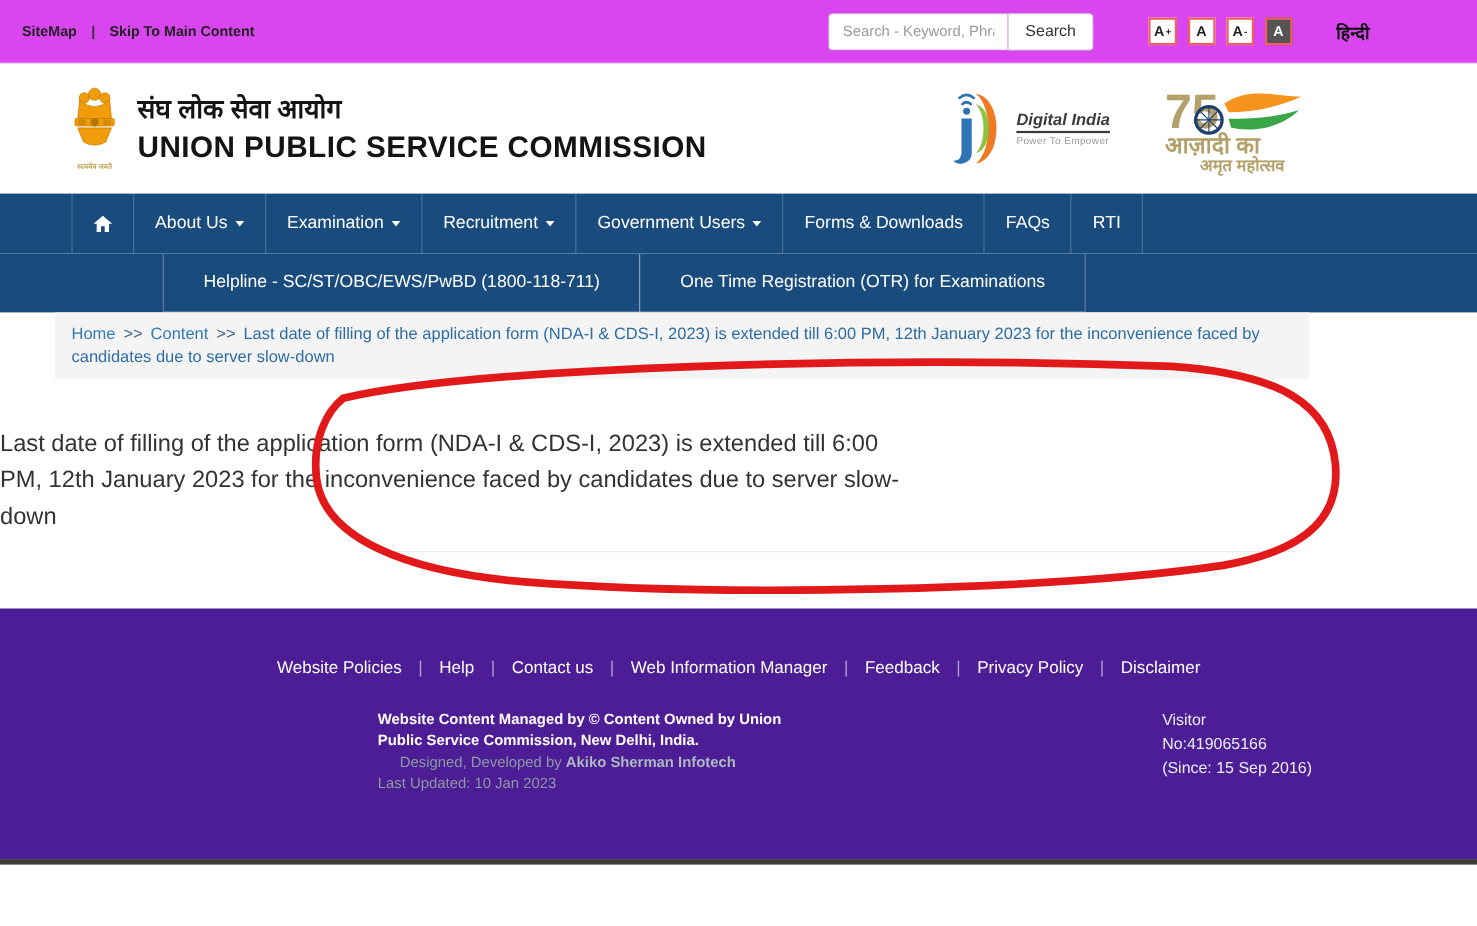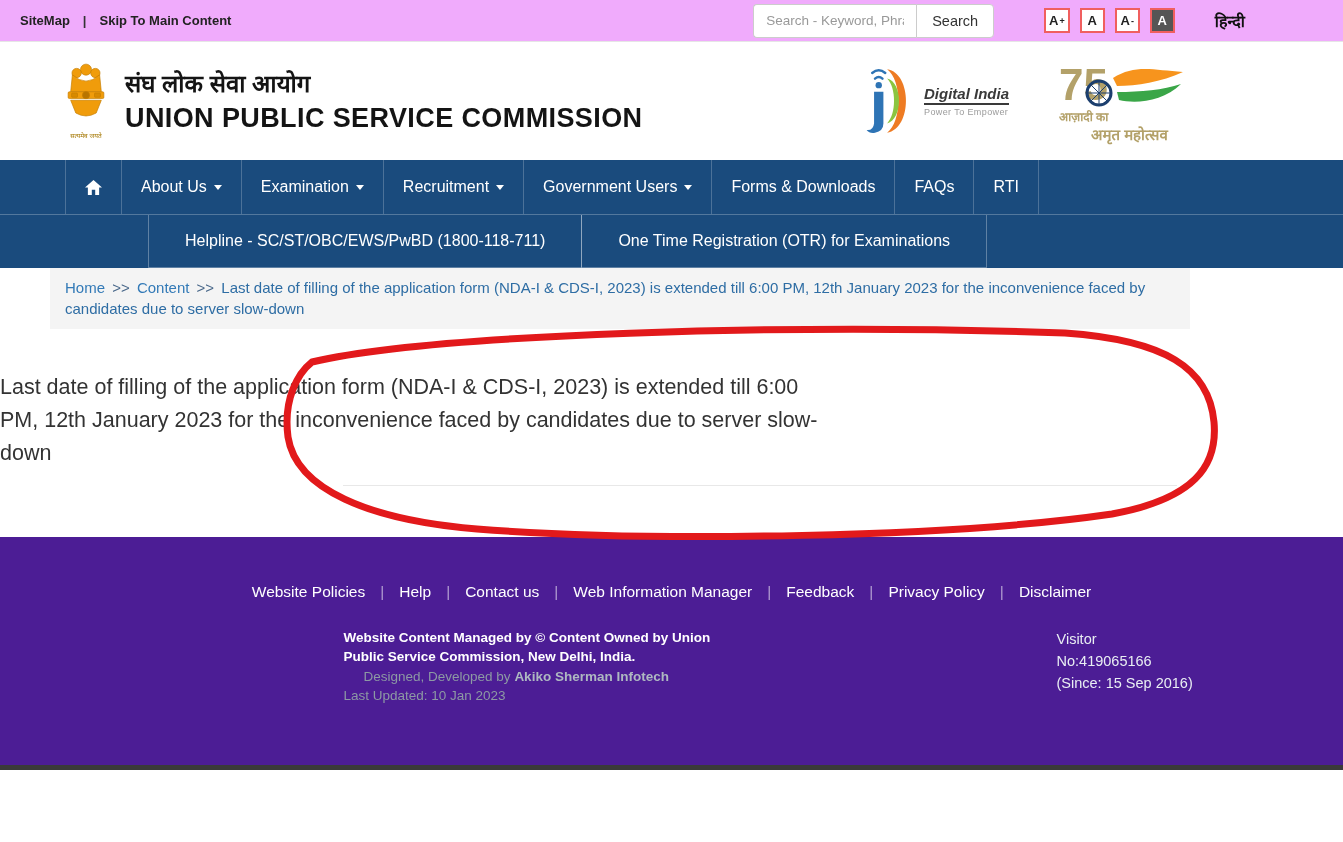--- a/index.html
+++ b/index.html
@@ -5,22 +5,22 @@
   * { box-sizing: border-box; }
   html,body { margin:0; padding:0; }
   body {
     width:1343px; height:842px; position:relative; overflow:hidden;
     background:#fff; font-family:"Liberation Sans","DejaVu Sans",sans-serif;
     color:#222;
   }
   a { text-decoration:none; color:inherit; cursor:pointer; }
 
   
-  .topbar { height:42px; display:flex; align-items:center; padding:0 98px 0 20px;
-            border-bottom:1px solid #e6e6e6; background:#f0abfc; }
+  .topbar { height:58px; display:flex; align-items:center; padding:0 98px 0 20px;
+            border-bottom:1px solid #e6e6e6; background:#d946ef; }
   .topbar-left { display:flex; align-items:center; gap:13px; font-size:13px; font-weight:bold; color:#222; }
   .topbar-sep { font-weight:bold; color:#333; }
   .topbar-right { margin-left:auto; display:flex; align-items:center; }
   .searchbox { display:flex; align-items:stretch; height:34px; }
   .search-input { width:163px; border:1px solid #ccc; border-right:none; border-radius:4px 0 0 4px;
                   padding:0 12px; font-size:13.5px; color:#555; outline:none;
                   font-family:"Liberation Sans","DejaVu Sans",sans-serif; }
   .search-input::placeholder { color:#999; }
   .search-btn { border:1px solid #ccc; background:#fff; border-radius:0 4px 4px 0;
                 padding:0 15px; font-size:14.5px; color:#333; cursor:pointer;
@@ -41,21 +41,21 @@
   .brand-text { display:flex; flex-direction:column; }
   .org-hindi { font-size:24px; font-weight:bold; color:#141414; line-height:28px; }
   .org-english { font-size:27px; font-weight:bold; color:#141414; letter-spacing:0.4px; margin-top:5px; line-height:30px; }
   .logos { margin-left:auto; display:flex; gap:48px; }
   .di-logo { display:flex; align-items:center; gap:7px; }
   .di-text { display:flex; flex-direction:column; }
   .di-title { font-size:15px; font-weight:bold; font-style:italic; color:#3a3a3a;
               border-bottom:2px solid #3a3a3a; padding-bottom:1px; }
   .di-tagline { font-size:9px; color:#9b9b9b; letter-spacing:0.4px; margin-top:2px; }
   .amrit-logo { display:flex; flex-direction:column; color:#b3a169; }
-  .amrit-line1 { font-size:12px; font-weight:bold; color:#b3a169; margin:-4px 0 0 2px; line-height:18px; }
+  .amrit-line1 { font-size:21px; font-weight:bold; color:#b3a169; margin:-4px 0 0 2px; line-height:18px; }
   .amrit-line2 { font-size:15px; font-weight:bold; color:#b3a169; margin-left:34px; line-height:17px; }
 
   
   .nav1 { background:#1a4b7d; height:54px; display:flex; padding-left:65px; }
   .nav-item { display:flex; align-items:center; padding:0 19px; color:#fff; font-size:16px;
               border-left:1px solid rgba(255,255,255,0.22); cursor:pointer; white-space:nowrap; }
   .nav-item:last-child { border-right:1px solid rgba(255,255,255,0.22);text-align:center; }
   .caret { display:inline-block; width:0; height:0; border-left:4px solid transparent;
            border-right:4px solid transparent; border-top:5px solid #fff; margin-left:7px; }
   .nav2 { background:#1a4b7d; height:54px; display:flex; padding-left:148px;

